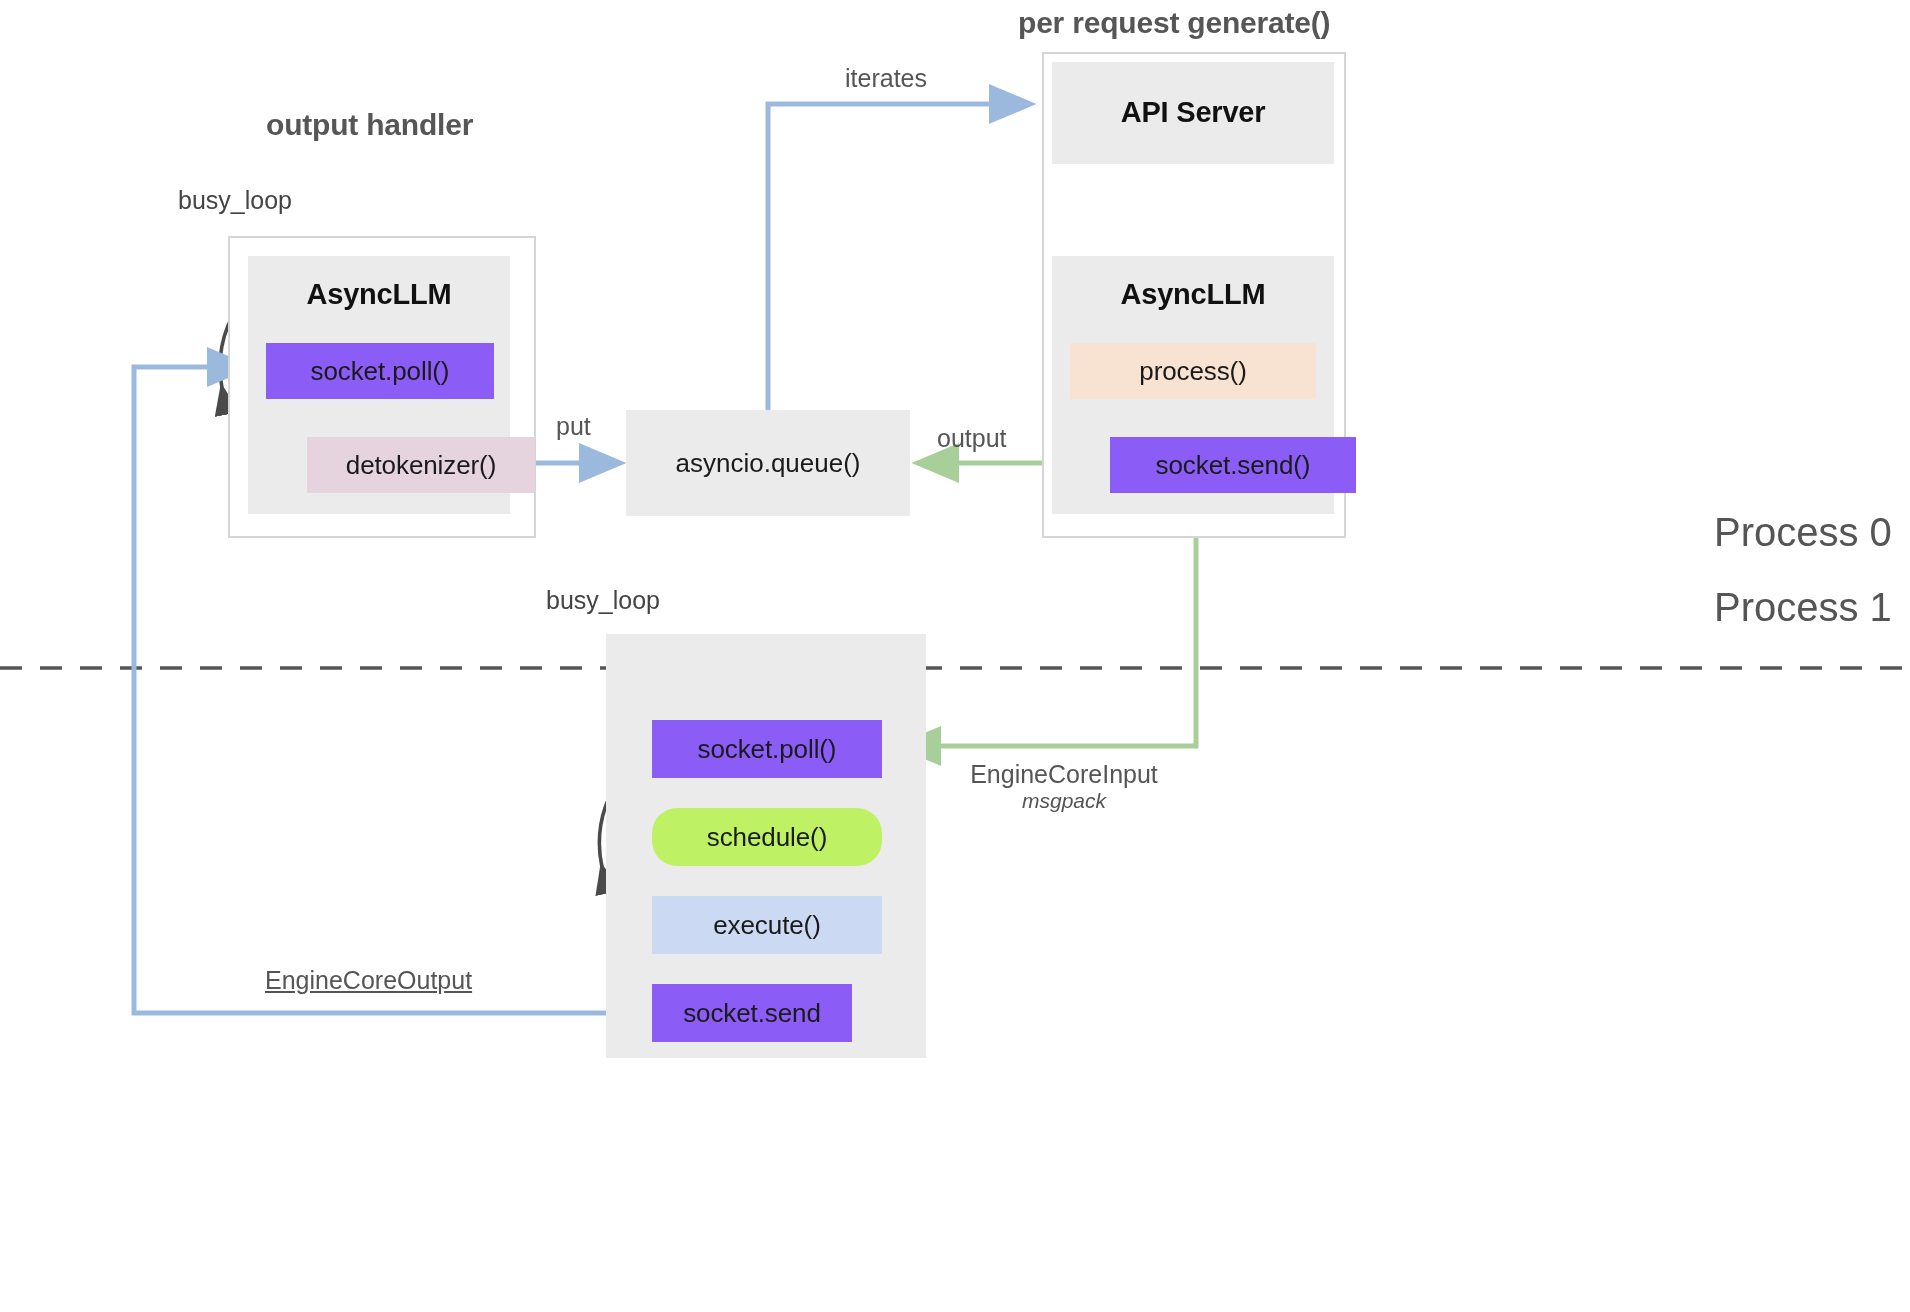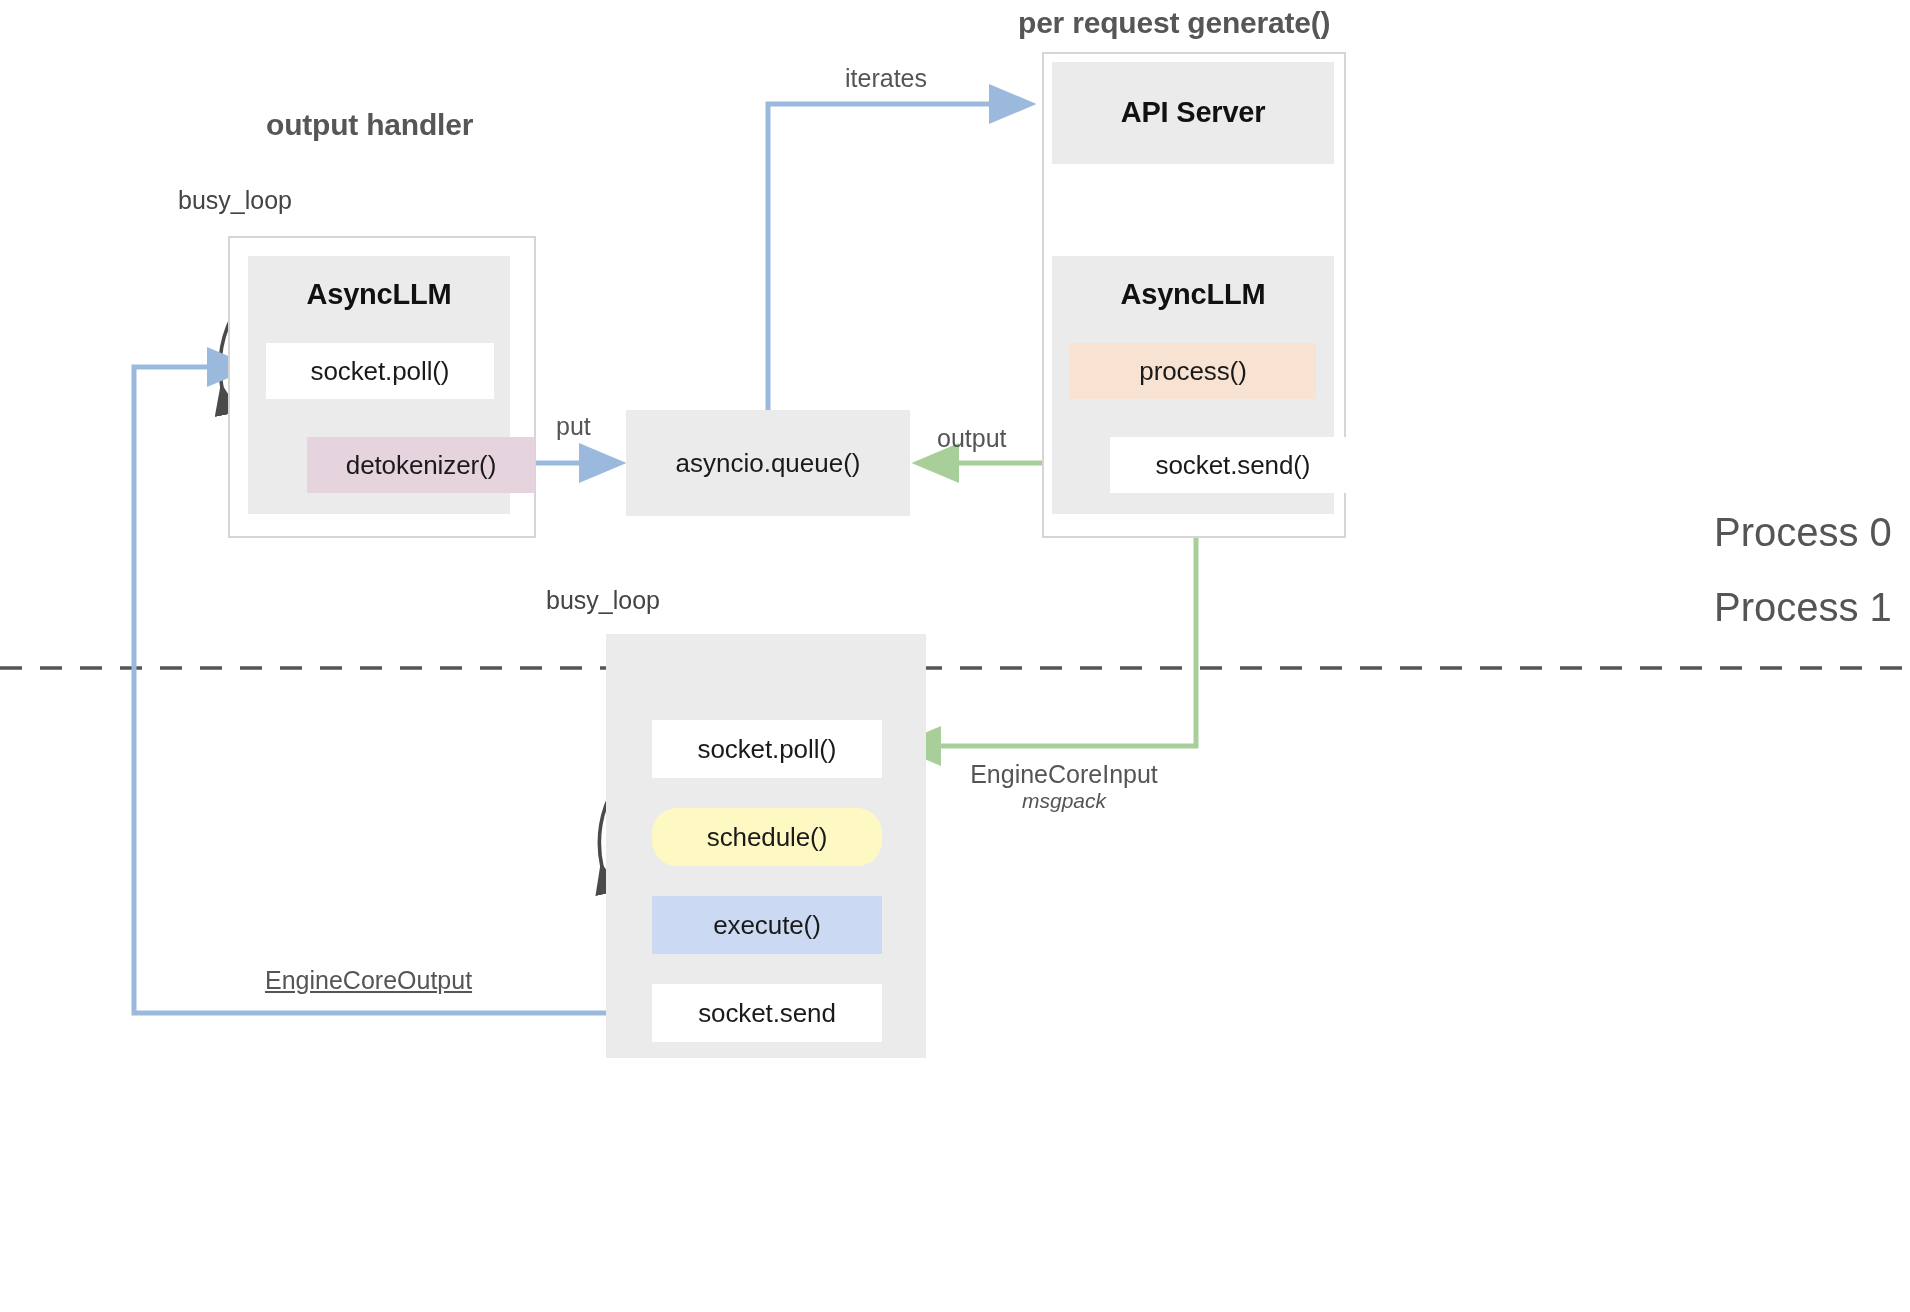--- a/index.html
+++ b/index.html
@@ -55,24 +55,24 @@
   .chip {
     position: absolute;
     display: flex;
     align-items: center;
     justify-content: center;
     font-size: 26px;
     color: #1a1a1a;
     box-sizing: border-box;
     letter-spacing: -0.1px;
   }
-  .chip-yellow { background: #ffffff; }
+  .chip-yellow { background: #8b5cf6; }
   .chip-pink   { background: #e5d3de; margin-left: 41px; }
   .chip-peach  { background: #f8e3d2; }
-  .chip-green  { background: #fef9c3; border-radius: 25px; }
+  .chip-green  { background: #bef264; border-radius: 25px; }
   .chip-blue   { background: #cbdaf2; }
 
   
   .plain-node {
     background: #ebebeb;
     display: flex;
     align-items: center;
     justify-content: center;
     font-size: 26px;
     color: #1a1a1a;
@@ -199,16 +199,16 @@
   </div>
 
   <div class="abs comp-box" style="left:606px; top:634px; width:320px; height:424px;">
 
     <div class="chip chip-yellow" style="left:46px; top:86px; width:230px; height:58px;">socket.poll()</div>
 
     <div class="chip chip-green" style="left:46px; top:174px; width:230px; height:58px;">schedule()</div>
 
     <div class="chip chip-blue" style="left:46px; top:262px; width:230px; height:58px;">execute()</div>
 
-    <div class="chip chip-yellow" style="left:46px; top:350px; width:230px; height:58px;">socket.send</div>
+    <div class="chip chip-yellow" style="left:46px; top:350px; width:200px; height:58px;">socket.send</div>
   </div>
 
 </div>
 
 </body></html>

